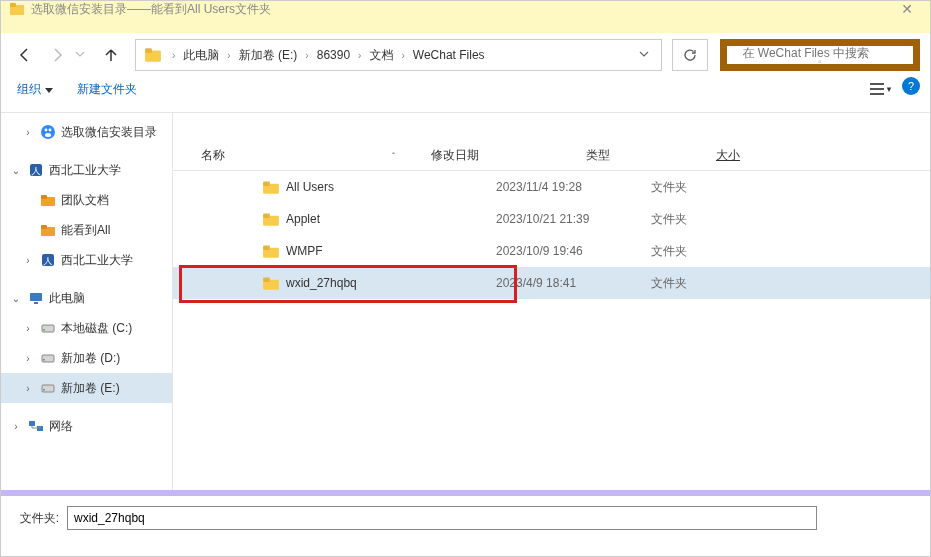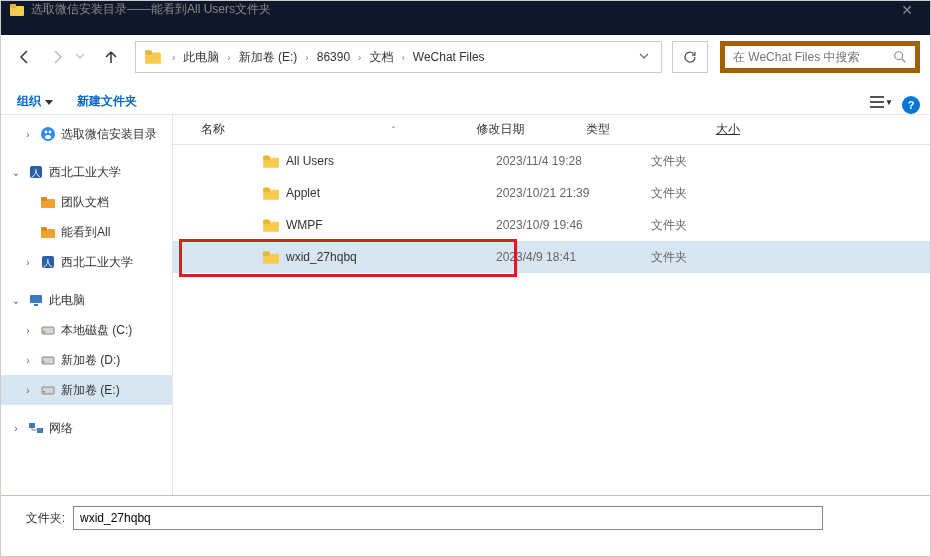--- a/index.html
+++ b/index.html
@@ -1,78 +1,78 @@
 <!DOCTYPE html>
 <html><head>
   <meta charset="utf-8">
   <style>
     * { box-sizing: border-box; margin: 0; padding: 0; }
     body { font-family: "Microsoft YaHei", "Segoe UI", sans-serif; font-size: 12px; color: #333; background: #fff; width: 931px; height: 557px; overflow: hidden; display: flex; flex-direction: column; border: 1px solid #ccc; }
     
     
-    .titlebar { height: 32px; display: flex; align-items: flex-end; padding: 17px 8px; background: #0f172a; }
+    .titlebar { height: 32px; display: flex; align-items: flex-start; padding: 0 8px; background: #fef9c3; }
     .titlebar .app-icon { width: 16px; height: 16px; margin-right: 6px; }
     .titlebar .title { color: #888; font-size: 12px; flex: 1; }
     .titlebar .close { width: 30px; text-align: center; color: #888; font-size: 14px; cursor: pointer; }
     
     
     .navbar { height: 44px; display: flex; align-items: center; padding: 0 10px; gap: 4px; }
     .nav-arrow { width: 28px; height: 28px; display: flex; align-items: center; justify-content: center; color: #999; cursor: pointer; }
     .nav-arrow.active { color: #333; }
     .nav-dropdown { width: 18px; color: #aaa; }
     .nav-up { width: 28px; height: 28px; display: flex; align-items: center; justify-content: center; color: #333; }
     
     .breadcrumb-bar { flex: 1; height: 32px; border: 1px solid #ccc; display: flex; align-items: center; margin: 0 6px; padding: 0 4px; }
     .breadcrumb-bar .folder-icn { width: 18px; height: 18px; margin: 0 4px; }
     .breadcrumb-bar .sep { color: #888; padding: 0 6px; font-size: 10px; }
     .breadcrumb-bar .crumb { padding: 0 2px; cursor: pointer; }
     .breadcrumb-bar .down { margin-left: auto; padding: 0 8px 0 4px; color: #666; }
     .refresh-btn { width: 36px; height: 32px; border: 1px solid #ccc; display: flex; align-items: center; justify-content: center; cursor: pointer; }
-    .search-box { width: 200px; height: 32px; border: 5px solid #a16207; display: flex; align-items: center; padding: 0 8px; margin-left: 8px; }
+    .search-box { width: 200px; height: 32px; border: 7px solid #a16207; display: flex; align-items: center; padding: 0 8px; margin-left: 8px; flex-direction: column; }
     .search-box input { border: none; outline: none; flex: 1; font-size: 12px; color: #888; }
     
     
-    .toolbar { height: 36px; display: flex; align-items: flex-end; padding: 0 10px; border-bottom: 1px solid #e5e5e5; font-weight: bold; }
+    .toolbar { height: 36px; display: flex; align-items: flex-start; padding: 0 10px; border-bottom: 1px solid #e5e5e5; }
     .toolbar .tb-item { padding: 4px 6px; cursor: pointer; display: flex; align-items: center; color: #0066cc; }
     .toolbar .tb-item .caret { margin-left: 4px; font-size: 9px; color: #333; }
     .toolbar .spacer { flex: 1; }
     .toolbar .view-btn { width: 28px; height: 24px; display: flex; align-items: center; justify-content: center; cursor: pointer; color: #333; }
     .help-btn { width: 18px; height: 18px; border-radius: 50%; background: #0078d4; color: #fff; display: flex; align-items: center; justify-content: center; font-size: 11px; margin-left: 8px; cursor: pointer; }
     
     
     .main { flex: 1; display: flex; overflow: hidden; }
     .sidebar { width: 172px; border-right: 1px solid #e5e5e5; padding: 4px 0; overflow: auto; }
     .tree-item { display: flex; align-items: center; height: 30px; padding-left: 8px; cursor: pointer; }
     .tree-item.indent1 { padding-left: 20px; }
     .tree-item.selected { background: #d8e6f2; }
     .tree-item .expander { width: 14px; text-align: center; color: #666; font-size: 10px; }
     .tree-item .ticon { width: 18px; height: 18px; margin: 0 4px; display: flex; align-items: center; justify-content: center; }
     .tree-item .tlabel { white-space: nowrap; overflow: hidden; text-overflow: ellipsis; }
     
-    .filelist { flex: 1; display: flex; flex-direction: column; }
+    .filelist { flex: 1; display: flex; flex-direction: column; margin-top: 28px; }
     .column-headers { height: 30px; display: flex; align-items: center; border-bottom: 1px solid #e5e5e5; padding-left: 20px; }
     .col { padding: 0 8px; color: #333; }
     .col.name { width: 230px; display: flex; align-items: center; }
     .col.name .sort { margin-left: auto; margin-right: 20px; font-size: 9px; color: #666; }
-    .col.date { width: 155px; text-align: center; }
+    .col.date { width: 155px; }
     .col.type { width: 130px; }
     .col.size { width: 80px; text-decoration: underline; }
     
     .files { flex: 1; }
     .file-row { height: 32px; display: flex; align-items: center; padding-left: 20px; cursor: pointer; position: relative; justify-content: center; }
     .file-row.selected { background: #d8e6f2; }
     .file-row .highlight-box { position: absolute; border: 3px solid #d62020; left: 6px; top: -2px; width: 338px; height: 38px; pointer-events: none; }
     .file-row .ficon { width: 18px; height: 18px; margin-right: 6px; }
     .file-row .fname { width: 210px; }
     .file-row .fdate { width: 155px; color: #666; }
     .file-row .ftype { width: 130px; color: #666; }
     .file-row .fsize { width: 80px; color: #666; }
     
     
-    .bottom { border-top: 1px solid #c4b5fd; padding: 10px 14px 14px; }
+    .bottom { border-top: 6px solid #c4b5fd; padding: 10px 8px 14px; }
     .folder-line { display: flex; align-items: center; margin-bottom: 12px; }
     .folder-line .lbl { width: 50px; text-align: right; margin-right: 8px; }
     .folder-line input { flex: 1; max-width: 750px; height: 24px; border: 1px solid #888; padding: 0 6px; font-size: 12px; }
     .buttons { display: flex; justify-content: flex-end; gap: 10px; }
     .buttons button { min-width: 86px; height: 26px; border: 1px solid #999; background: #f5f5f5; cursor: pointer; font-size: 12px; padding: 0 14px; }
     
     .caret-down { width: 0; height: 0; border-left: 4px solid transparent; border-right: 4px solid transparent; border-top: 5px solid #333; display: inline-block; }
   </style>
 </head>
 <body>

